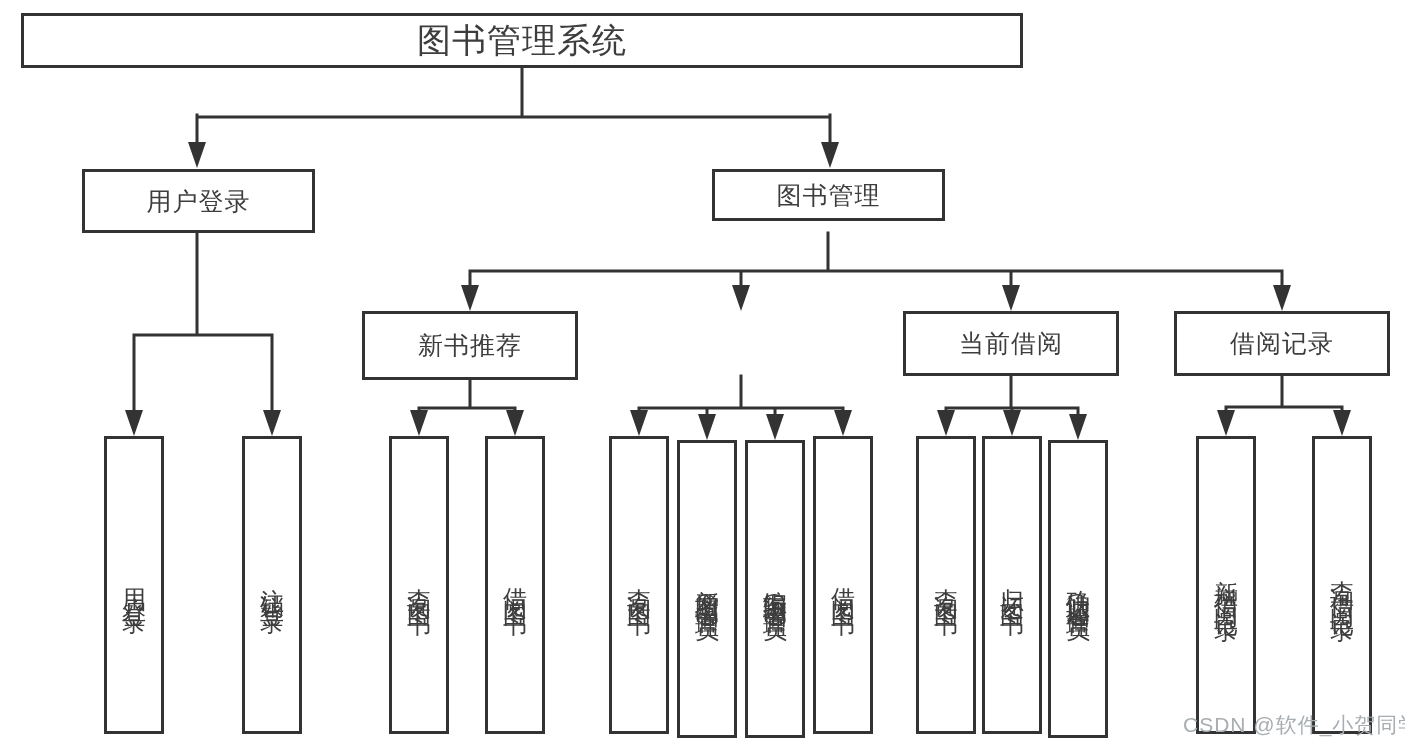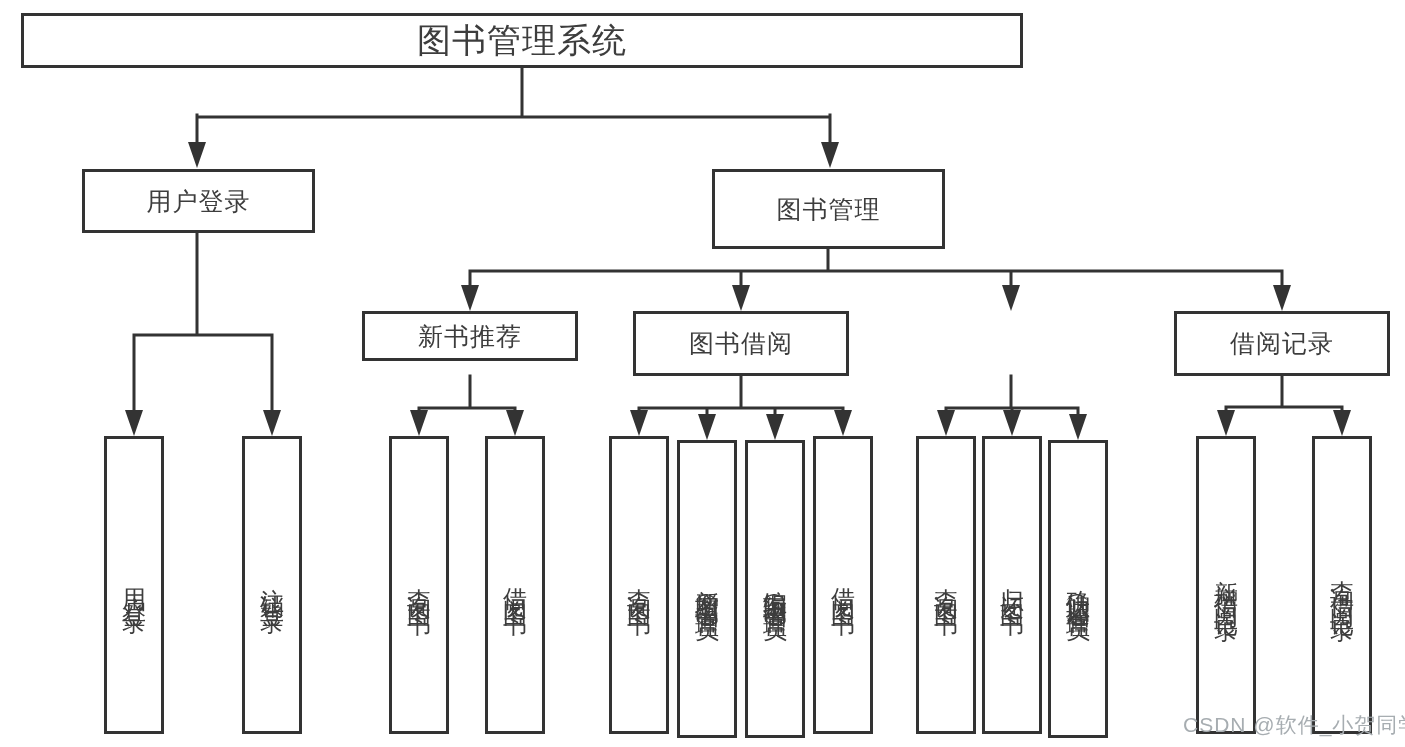--- a/index.html
+++ b/index.html
@@ -114,29 +114,29 @@
     <polygon points="1333,410 1351,410 1342,436"></polygon>
   </svg>
 
   <div class="node h-node root-node" style="left:21px;top:13px;width:1002px;height:55px;">
     <span>图书管理系统</span>
   </div>
 
   <div class="node h-node" style="left:82px;top:169px;width:233px;height:64px;">
     <span>用户登录</span>
   </div>
-  <div class="node h-node" style="left:712px;top:169px;width:233px;height:80px;">
+  <div class="node h-node" style="left:712px;top:169px;width:233px;height:52px;">
     <span>图书管理</span>
   </div>
 
-  <div class="node h-node" style="left:362px;top:311px;width:216px;height:50px;justify-content:center;">
+  <div class="node h-node" style="left:362px;top:311px;width:216px;height:69px;justify-content:center;">
     <span>新书推荐</span>
   </div>
-  <div class="node h-node" style="left:633px;top:311px;width:216px;height:65px;">
-    <span>图书借阅</span>
+  <div class="node h-node" style="left:903px;top:311px;width:216px;height:65px;">
+    <span>当前借阅</span>
   </div>
   <div class="node h-node" style="left:1174px;top:311px;width:216px;height:65px;">
     <span>借阅记录</span>
   </div>
 
   <div class="node leaf" style="left:104px;top:436px;">
     <span class="leaf-label">用户登录</span>
   </div>
   <div class="node leaf" style="left:242px;top:436px;">
     <span class="leaf-label">注销登录</span>

